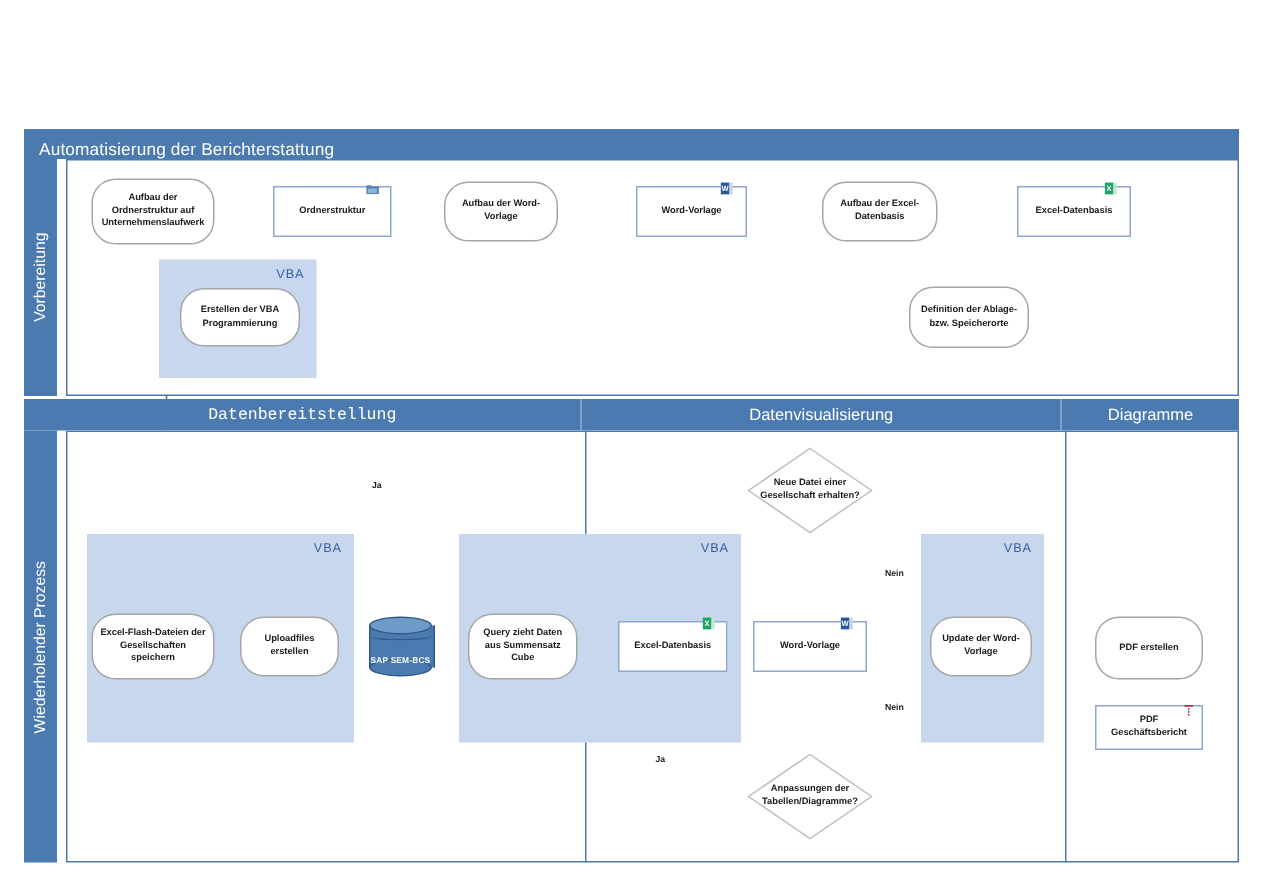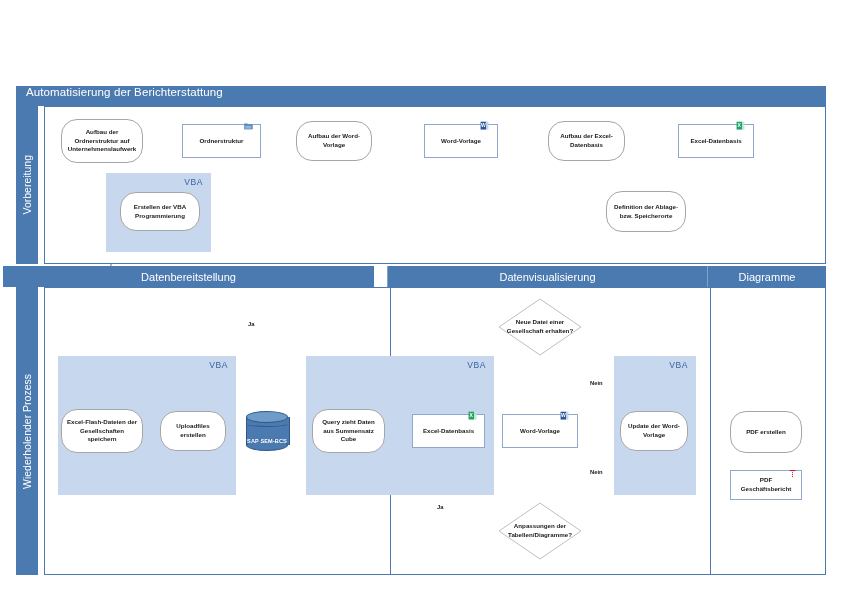--- a/index.html
+++ b/index.html
@@ -21,21 +21,21 @@
     height: 595px;
   }
 
   
   .band-header {
     position: absolute;
     background: #4a7ab0;
     color: #ffffff;
     font-size: 11px;
     display: flex;
-    align-items: flex-start;
+    align-items: flex-end;
     box-sizing: border-box;
   }
   .band-header.title-band {
     padding-left: 10px;
     font-size: 11.5px;
     letter-spacing: .1px;
   }
   .lane-label {
     position: absolute;
     background: #4a7ab0;
@@ -314,21 +314,21 @@
 </div>
 
 <div class="node rounded" style="left:606px; top:191px; width:80px; height:41px;">
   <span class="label">Definition der Ablage- bzw. Speicherorte</span>
 </div>
 
 <div class="node rounded" style="left:120px; top:192px; width:80px; height:39px;">
   <span class="label">Erstellen der VBA Programmierung</span>
 </div>
 
-<div class="col-head" style="left:3px; top:266px; width:371px; height:21px; border-left:none;">
+<div class="col-head" style="left:16px; top:266px; width:371px; height:21px; border-left:none;font-family:Liberation Mono, monospace;">
   <span style="position:absolute; left:50%; transform:translateX(-50%);">Datenbereitstellung</span>
 </div>
 <div class="col-head" style="left:387px; top:266px; width:320px; height:21px;">
   <span>Datenvisualisierung</span>
 </div>
 <div class="col-head" style="left:707px; top:266px; width:119px; height:21px;">
   <span>Diagramme</span>
 </div>
 
 <div class="lane-label" style="left:16px; top:287px; width:22px; height:288px;">

